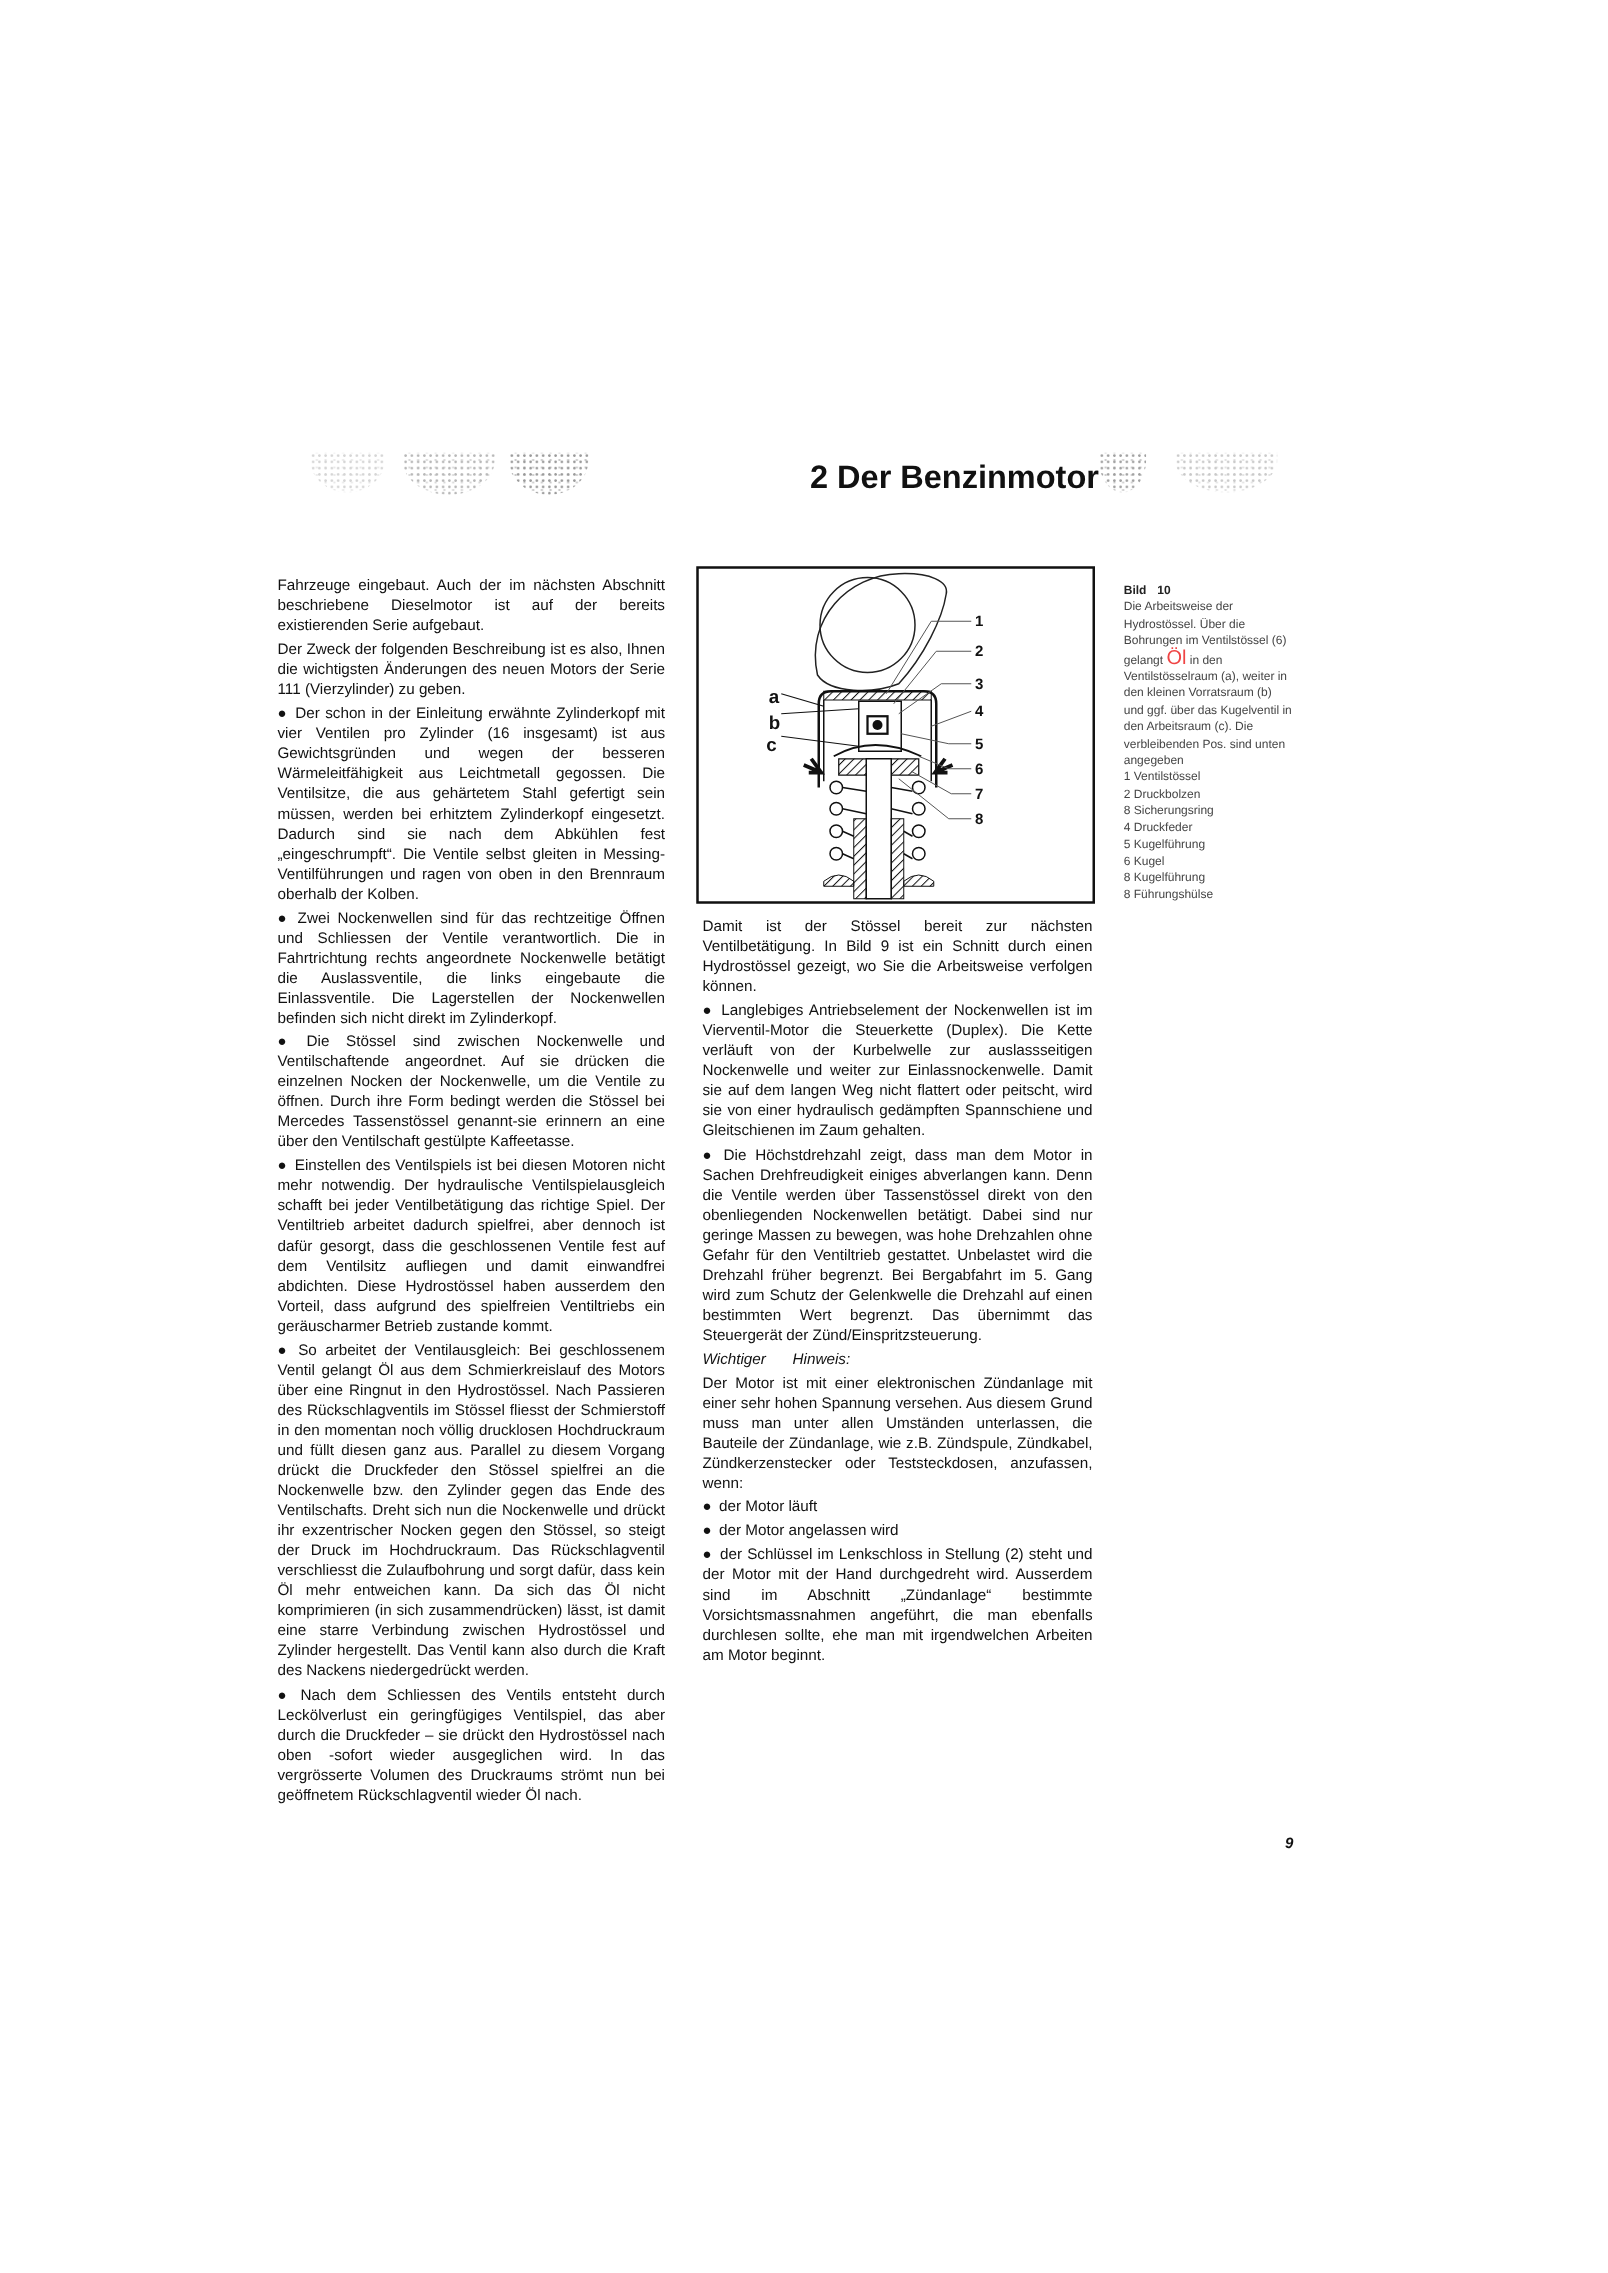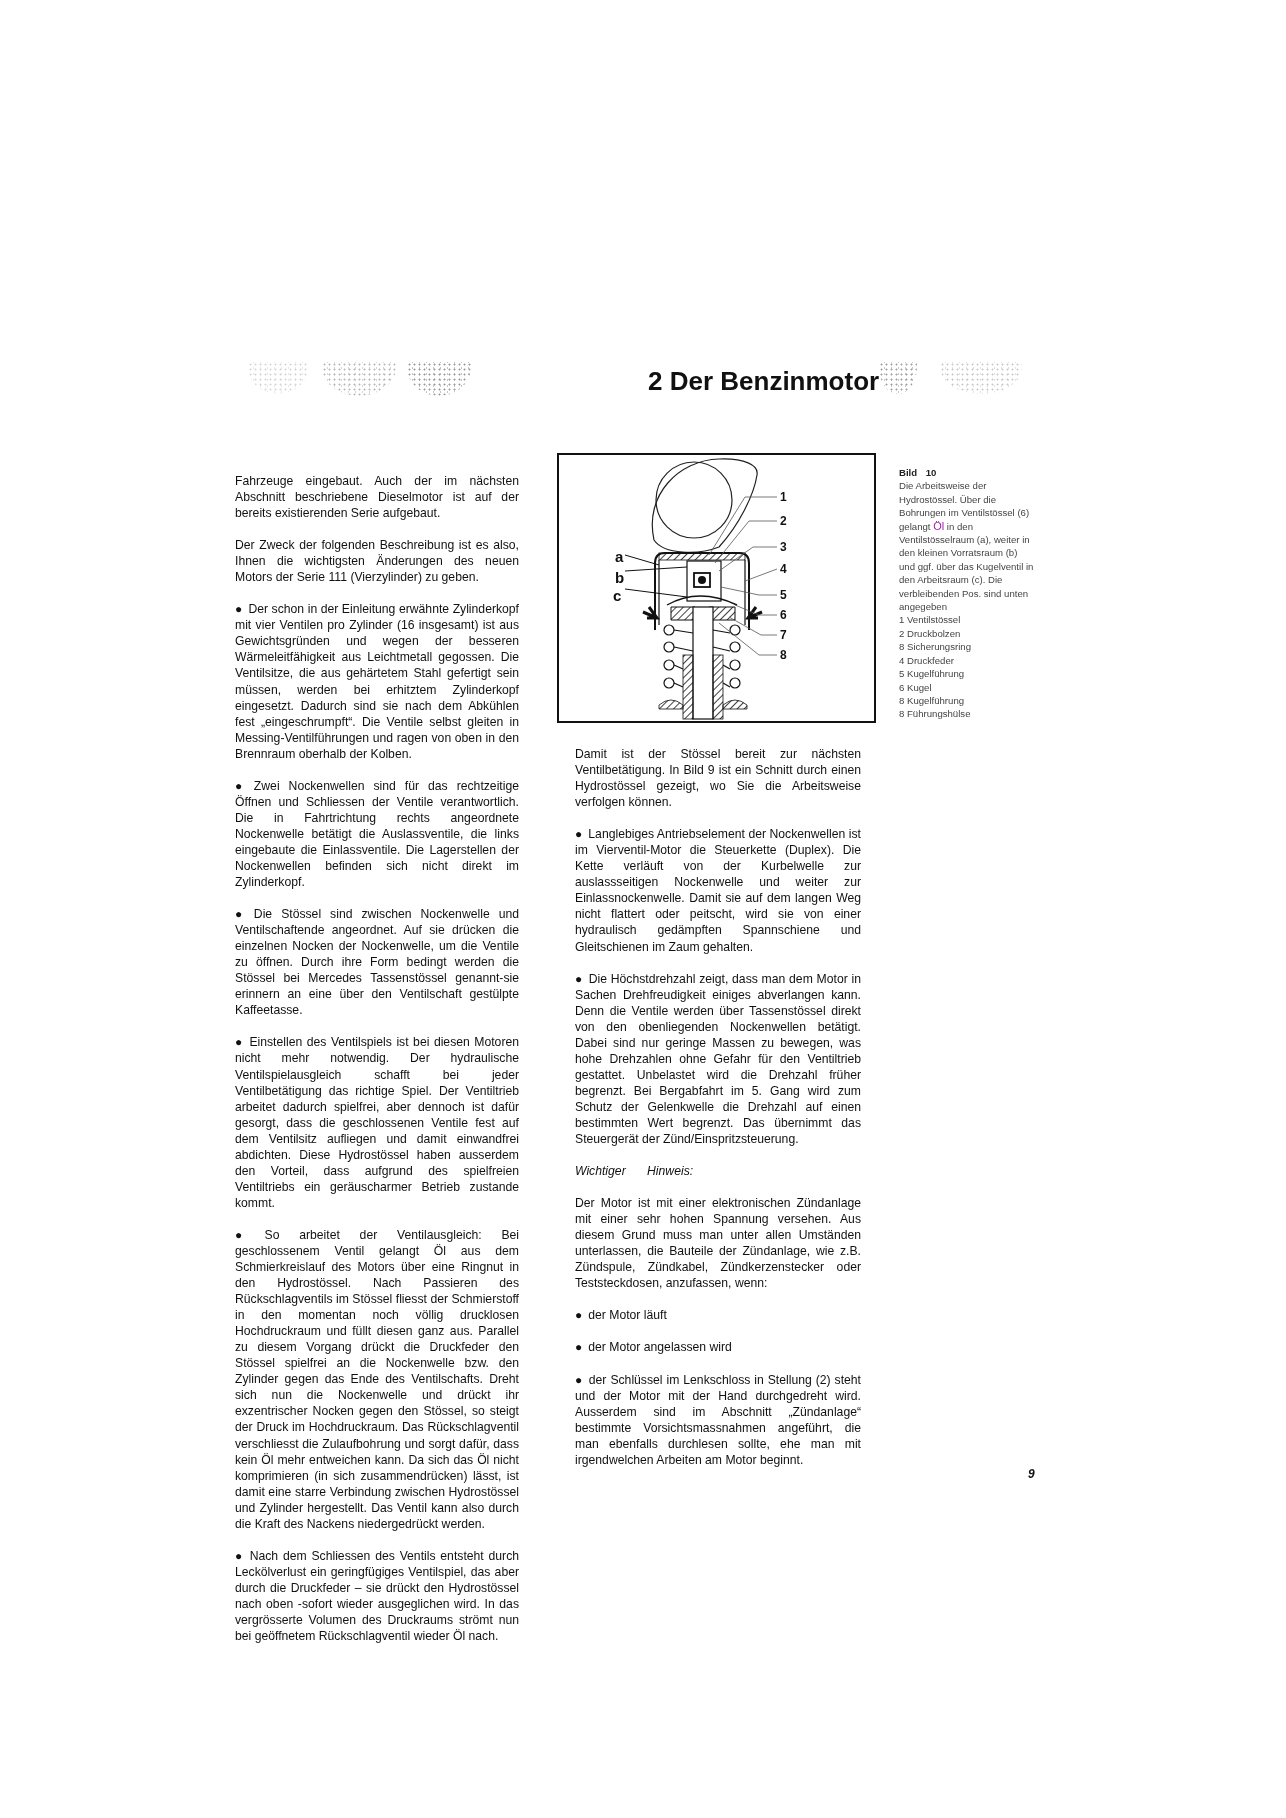--- a/index.html
+++ b/index.html
@@ -7,34 +7,34 @@
     .page { position:absolute; left:0; top:16px; width:1286px; height:1332px;padding-left:32px; }
 
     
     .stipple { position:absolute; border-radius:0 0 60% 60% / 0 0 100% 100%;
       background-image: radial-gradient(#888 0.8px, transparent 1.2px), radial-gradient(#bbb 0.7px, transparent 1.1px);
       background-size: 5px 5px, 7px 6px; background-position: 0 0, 2px 3px; opacity:0.75; }
     .chapter-title { position:absolute; left:648px; top:350px; font-size:26px; font-weight:bold; letter-spacing:0px; color:#111; white-space:nowrap; }
 
     
     .col { position:absolute; font-size:12.2px; line-height:16.05px; text-align:justify; }
-    .col p { margin:16px; }
+    .col p { margin:3px; }
     .col-left { left:219px; top:441px; width:316px; }
     .col-mid { left:559px; top:714px; width:318px; }
     .bullet::before { content:"\25CF"; margin-right:6px; font-size:12px; }
     .note-head { font-weight:normal; font-style:italic; margin-top:14px; word-spacing:18px; }
 
     
     .figure { position:absolute; left:557px; top:437px; width:315px; height:266px; border:2px solid #111; border-top-width:2px; background:#fff; }
     .figure svg { position:absolute; left:0; top:0; }
 
     
     .caption { position:absolute; left:899px; top:450px; width:135px; font-size:9.6px; line-height:13.4px; color:#444; }
     .caption .cap-title { font-weight:bold; color:#222; word-spacing:6px; }
-    .caption .oel { font-size:11px; color:#a21caf; }
+    .caption .oel { font-size:16px; color:#ef4444; }
     .caption ul { list-style:none; margin:0; padding:0; }
 
     .page-number { position:absolute; left:1028px; top:1451px; font-size:12px; font-weight:bold; font-style:italic; }
   </style>
 </head>
 <body>
 
 <div class="page">
 
   <div class="stipple" style="left:248px;top:346px;width:60px;height:32px;opacity:0.35;"></div>

